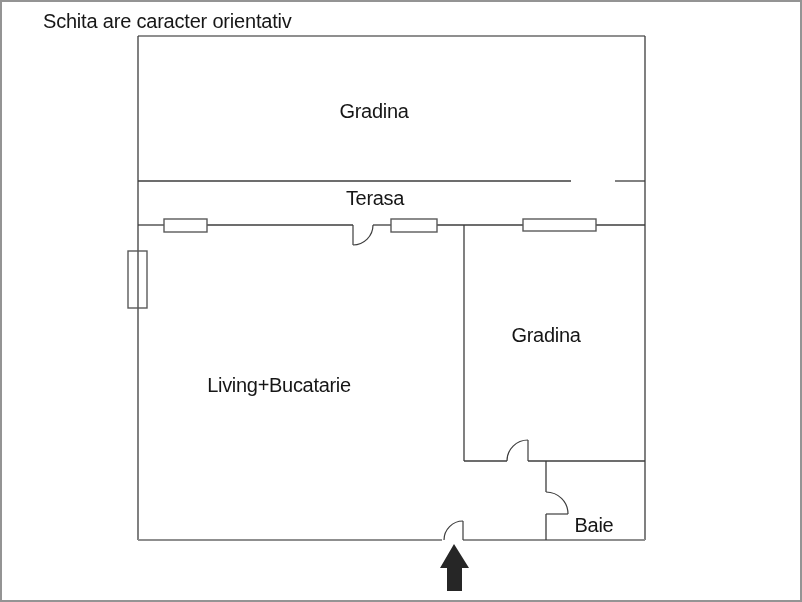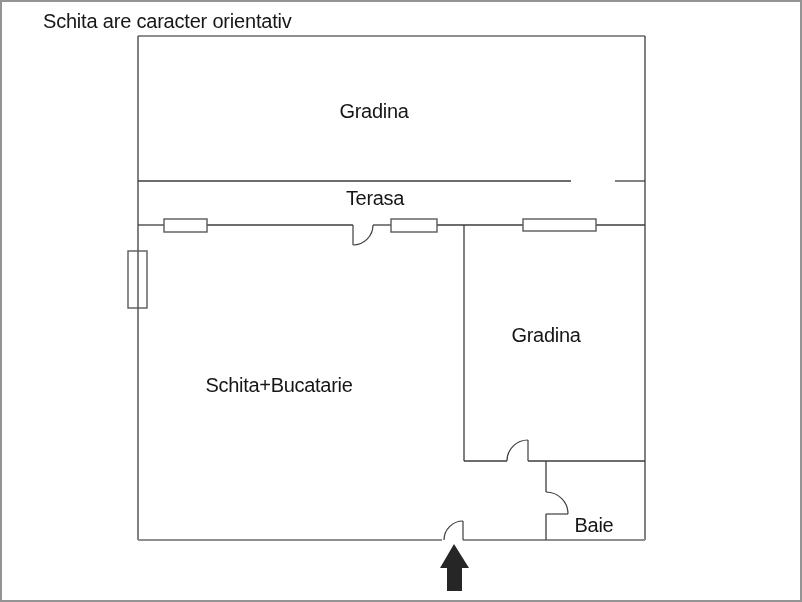--- a/index.html
+++ b/index.html
@@ -56,16 +56,16 @@
     <path d="M 444,540 A 19,19 0 0 1 463,521" fill="none" stroke="#3d3d3d" stroke-width="1.2"></path>
     <line x1="463" y1="521" x2="463" y2="540" stroke="#3d3d3d" stroke-width="1.2"></line>
     <polygon points="454,544 469,568 462,568 462,591 447,591 447,568 440,568" fill="#262626"></polygon>
   </svg>
 
 <div class="disclaimer">Schita are caracter orientativ</div>
 
 <div class="room-label" style="left: 374px; top: 101px; margin-top: 10px;">Gradina</div>
 <div class="room-label" style="left: 375px; top: 198px; text-align: right;">Terasa</div>
 <div class="room-label" style="left: 546px; top: 335px;">Gradina</div>
-<div class="room-label" style="left: 279px; top: 385px;">Schita+Bucatarie</div>
+<div class="room-label" style="left: 279px; top: 385px;">Living+Bucatarie</div>
 <div class="room-label" style="left: 594px; top: 525px;">Baie</div>
 
 <div class="frame"></div>
 
 </body></html>

